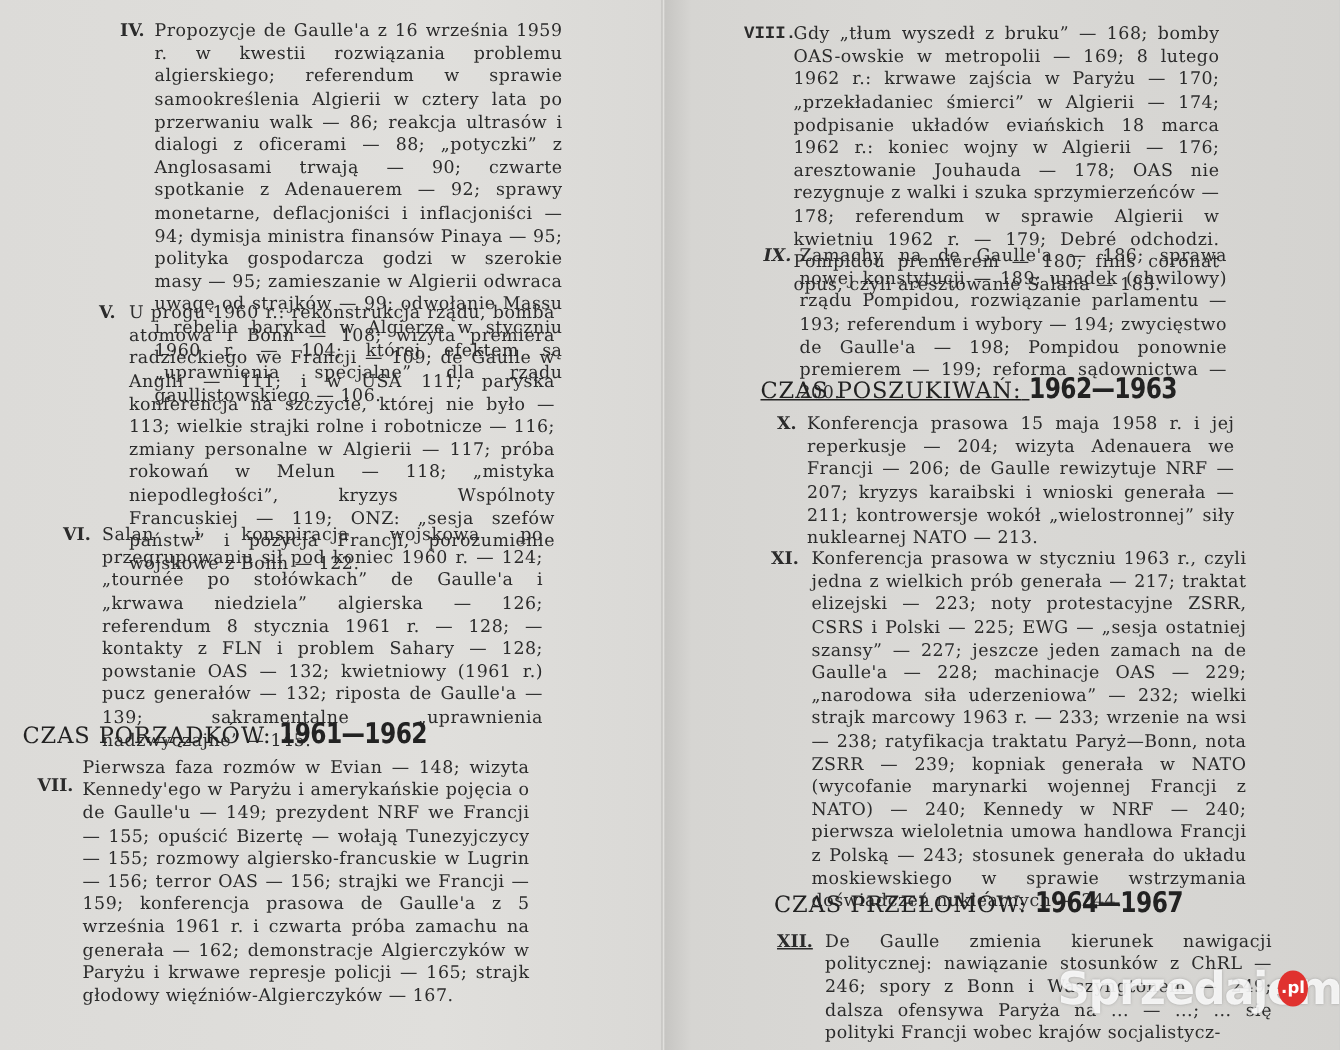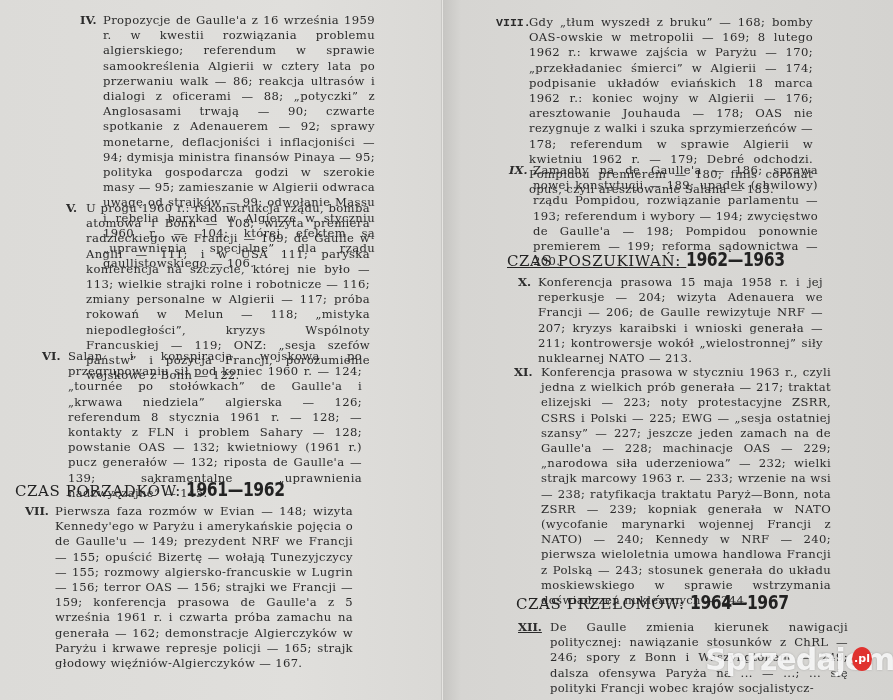--- a/index.html
+++ b/index.html
@@ -78,21 +78,21 @@
     <span class="num" style="left:-26px; top:0;">VI.</span>
     <span class="body">Salan i konspiracja wojskowa po przegrupowaniu sił pod koniec 1960 r. — 124; „tournée po stołówkach” de Gaulle'a i „krwawa niedziela” algierska — 126; referendum 8 stycznia 1961 r. — 128; — kontakty z FLN i problem Sahary — 128; powstanie OAS — 132; kwietniowy (1961 r.) pucz generałów — 132; riposta de Gaulle'a — 139; sakramentalne „uprawnienia nadzwyczajne” — 145.</span>
   </div>
 
   <div class="section-title" style="left:15px; top:478px;">
     <span>CZAS PORZĄDKÓW:</span>
     <span class="years">1961—1962</span>
   </div>
 
   <div class="entry" style="left:55px; top:504px; width:298px;">
-    <span class="num" style="left:-30px; top:0;">VII.</span>
+    <span class="num" style="left:-30px; top:12px;">VII.</span>
     <span class="body">Pierwsza faza rozmów w Evian — 148; wizyta Kennedy'ego w Paryżu i amerykańskie pojęcia o de Gaulle'u — 149; prezydent NRF we Francji — 155; opuścić Bizertę — wołają Tunezyjczycy — 155; rozmowy algiersko-francuskie w Lugrin — 156; terror OAS — 156; strajki we Francji — 159; konferencja prasowa de Gaulle'a z 5 września 1961 r. i czwarta próba zamachu na generała — 162; demonstracje Algierczyków w Paryżu i krwawe represje policji — 165; strajk głodowy więźniów-Algierczyków — 167.</span>
   </div>
 </div>
 
 <div class="gutter"></div>
 
 <div class="page page-right">
 
   <div class="entry" style="left:86px; top:15px; width:284px;">
     <span class="num" style="left:-33px; top:0;font-family:Liberation Mono, monospace;">VIII.</span>

